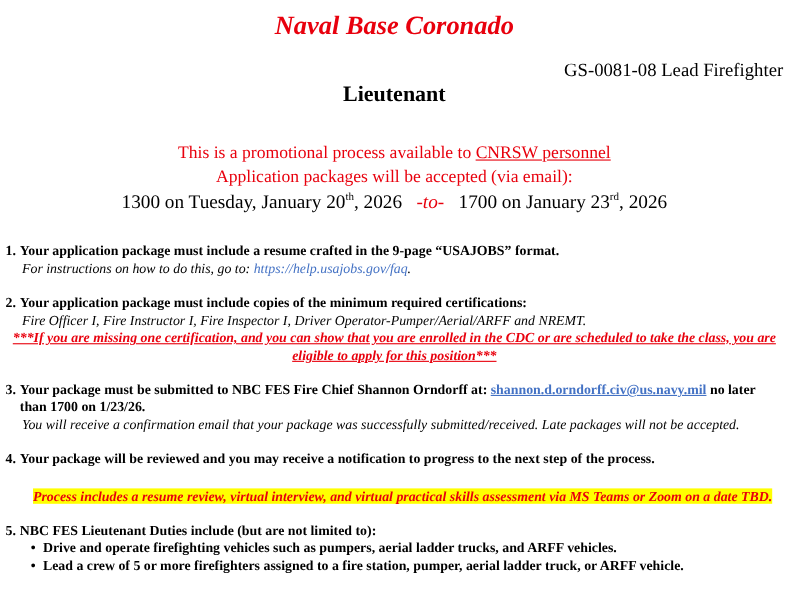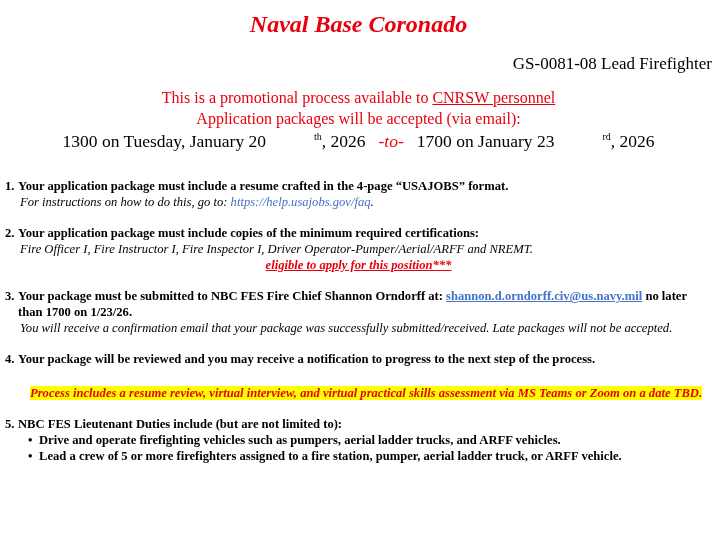--- a/index.html
+++ b/index.html
@@ -17,24 +17,24 @@
   .page{width:719px;height:540px;box-sizing:border-box;padding:9px 7px 0 5px;}
 
   
   .doc-title{
     text-align:center;color:var(--red);
     font-weight:bold;font-style:italic;
     font-size:24px;line-height:30px;
   }
   .pos-series{text-align:right;font-size:17px;line-height:21px;margin-top:14px;}
   .pos-rank{text-align:center;font-size:20px;line-height:24px;font-weight:bold;}
-  .promo{text-align:center;color:var(--red);font-size:16px;line-height:21px;margin-top:13px;}
+  .promo{text-align:center;color:var(--red);font-size:16px;line-height:21px;margin-top:31px;}
   .promo-link{text-decoration:underline;cursor:pointer;}
   .dates{text-align:center;font-size:17.5px;line-height:22px;margin-top:1px;}
-  .dates sup{font-size:10px;line-height:0;margin-left:48px;}
+  .dates sup{font-size:10px;line-height:0;}
   .dates .sep{color:var(--red);font-style:italic;margin:0 13px;}
 
   
   .content{margin-top:26px;font-size:12.6px;line-height:16px;}
   .item{position:relative;padding-left:13px;margin-bottom:15px;}
   .num{position:absolute;left:0;top:0;font-weight:bold;}
   .head{font-weight:bold;}
   .sub{font-style:italic;margin-left:2px;}
   .link{color:var(--link);cursor:pointer;}
   .email-link{color:var(--link);text-decoration:underline;font-weight:bold;cursor:pointer;}
@@ -55,41 +55,43 @@
 </head>
 <body>
 
 <div class="page">
 
   <div class="doc-title">
     <div>Naval Base Coronado</div>
   </div>
 
   <div class="pos-series">GS-0081-08 Lead Firefighter</div>
+  <div class="pos-rank">Lieutenant</div>
 
   <div class="promo">
     <div><span>This is a promotional process available to </span><span class="promo-link">CNRSW personnel</span></div>
     <div>Application packages will be accepted (via email):</div>
   </div>
 
   <div class="dates"><span>1300 on Tuesday, January 20</span><sup>th</sup><span>, 2026</span><span class="sep">-to-</span><span>1700 on January 23</span><sup>rd</sup><span>, 2026</span></div>
 
   <div class="content">
 
     <div class="item">
       <span class="num">1.</span>
-      <div class="head">Your application package must include a resume crafted in the 4-page “USAJOBS” format.</div>
+      <div class="head">Your application package must include a resume crafted in the 9-page “USAJOBS” format.</div>
       <div class="sub"><span>For instructions on how to do this, go to: </span><span class="link">https://help.usajobs.gov/faq</span><span>.</span></div>
     </div>
 
     <div class="item">
       <span class="num">2.</span>
       <div class="head">Your application package must include copies of the minimum required certifications:</div>
       <div class="sub">Fire Officer I, Fire Instructor I, Fire Inspector I, Driver Operator-Pumper/Aerial/ARFF and NREMT.</div>
       <div class="warning">
+        <div><span class="u">***If you are missing one certification, and you can show that you are enrolled in the CDC or are scheduled to take the class, you are</span></div>
         <div><span class="u">eligible to apply for this position***</span></div>
       </div>
     </div>
 
     <div class="item">
       <span class="num">3.</span>
       <div class="head"><span>Your package must be submitted to NBC FES Fire Chief Shannon Orndorff at: </span><span class="email-link">shannon.d.orndorff.civ@us.navy.mil</span><span> no later than 1700 on 1/23/26.</span></div>
       <div class="sub">You will receive a confirmation email that your package was successfully submitted/received. Late packages will not be accepted.</div>
     </div>
 

